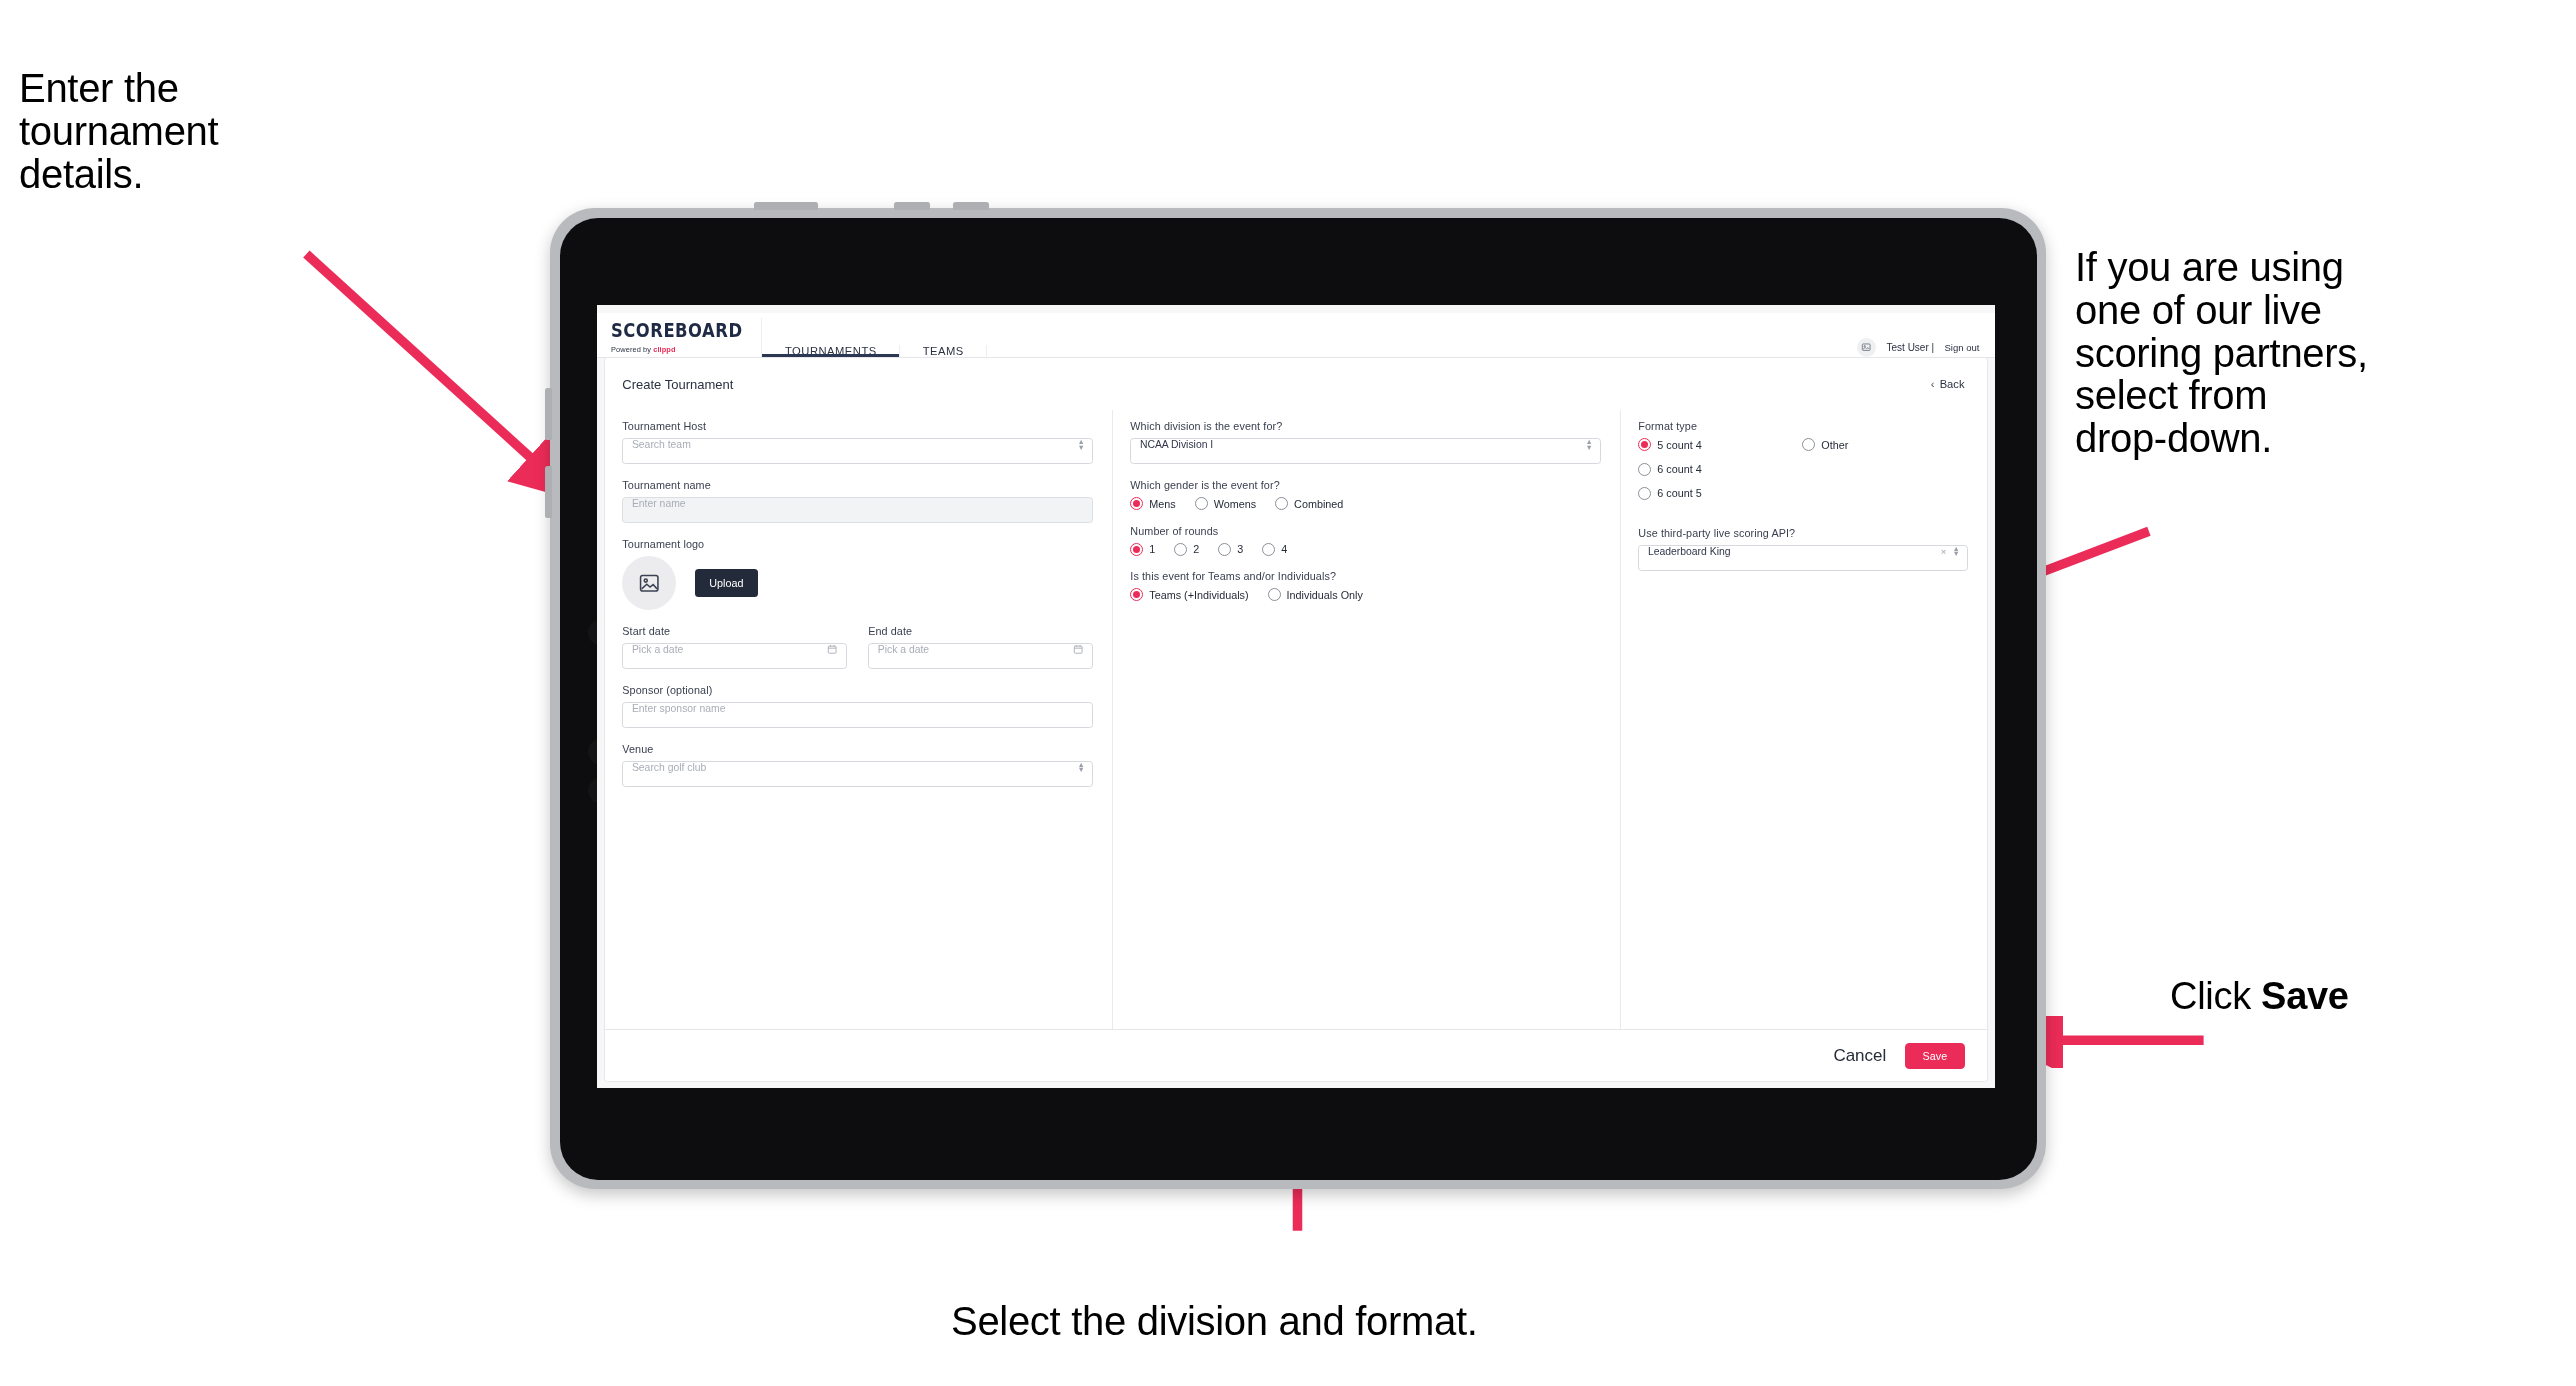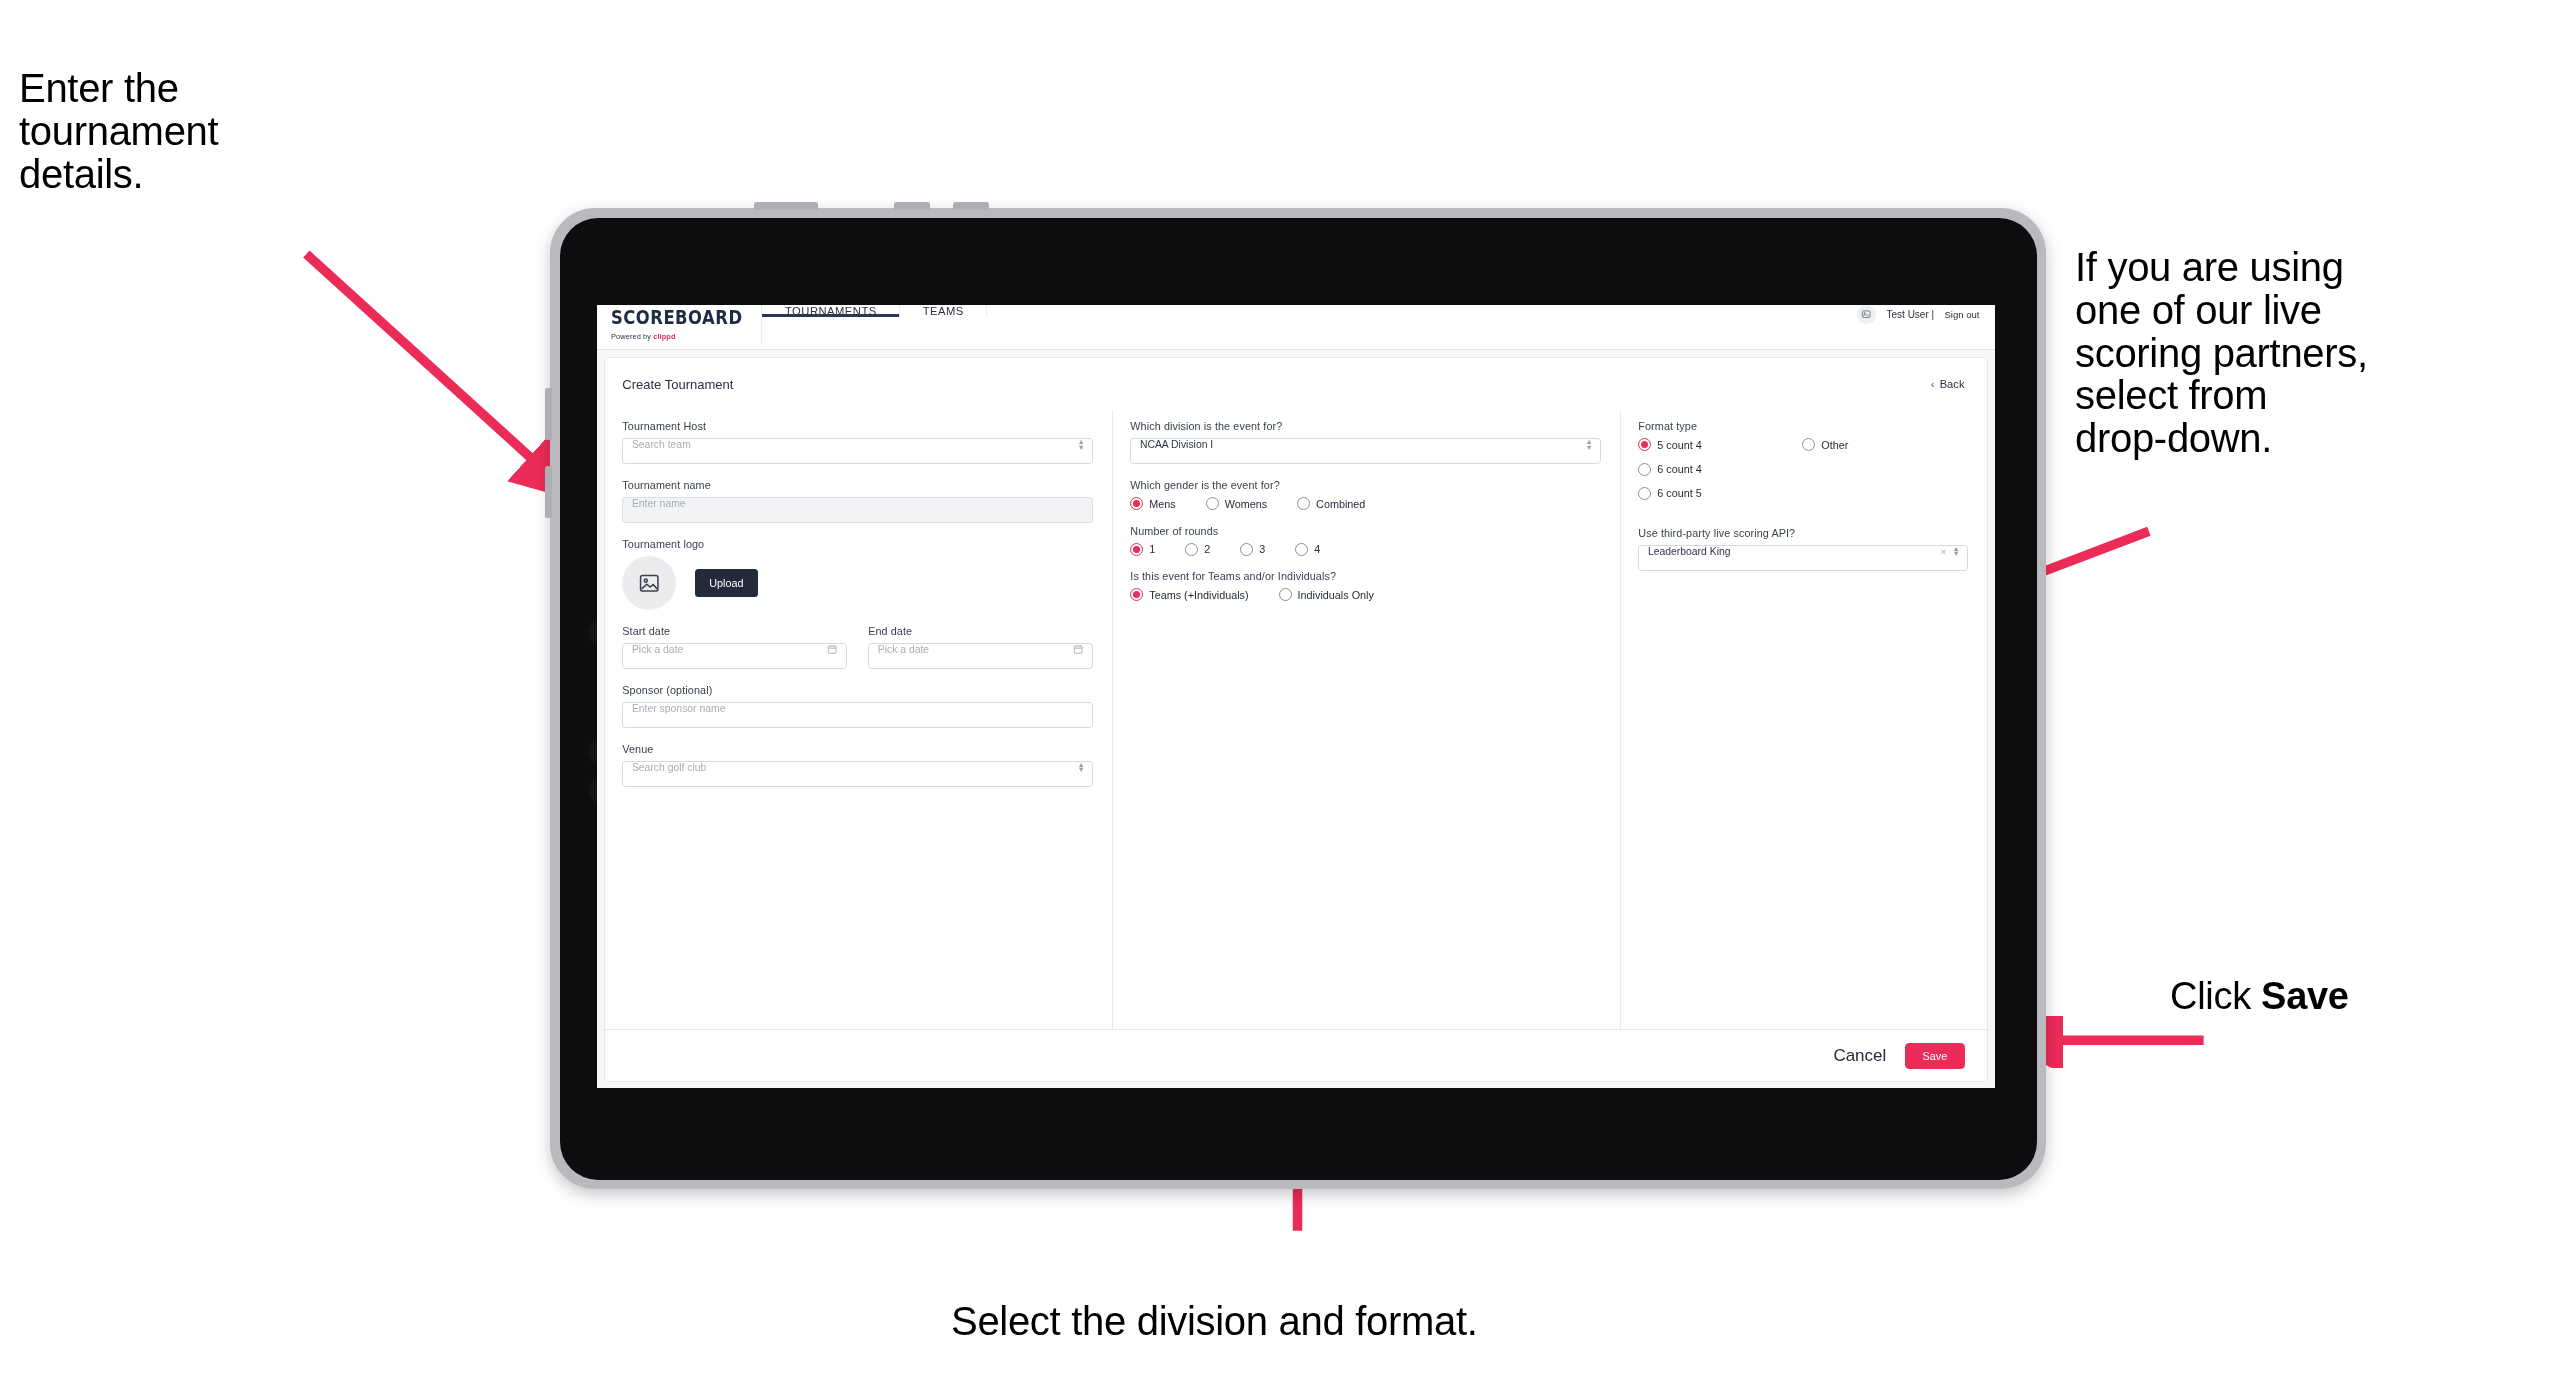--- a/index.html
+++ b/index.html
@@ -64,23 +64,24 @@
     width: 1398px; height: 783px;
     background: #f7f7f8;
     overflow: hidden;
   }
 
   
   #topnav {
     height: 45px;
     background: #ffffff;
     display: flex;
-    align-items: flex-start;
+    align-items: flex-end;
     border-bottom: 0.9px solid #e3e4e8;
     position: relative;
+    margin-top: 8px;
   }
   #brand {
     padding: 5.2px 19px 3.5px 14px;
     display: flex; flex-direction: column; justify-content: center;
     border-right: 0.9px solid #eceef1;
   }
   #brand-title {
     font-family: "DejaVu Sans", sans-serif;
     font-weight: 700;
     font-size: 16.4px;
@@ -210,21 +211,21 @@
     padding: 7.8px 14px;
     border-radius: 3.5px;
     cursor: pointer;
   }
 
   
   #date-row { display: flex; gap: 21px; margin-bottom: 14.7px; }
   #date-row > div { width: 233px; }
 
   
-  .radio-row { display: flex; align-items: center; gap: 11px; flex-wrap: wrap; }
+  .radio-row { display: flex; align-items: center; gap: 0; flex-wrap: wrap; }
   .radio {
     display: flex; align-items: center;
     gap: 6px;
     margin-right: 19px;
     font-size: 10.8px;
     color: #262b38;
     cursor: pointer;
   }
   .dot {
     width: 13px; height: 13px;

